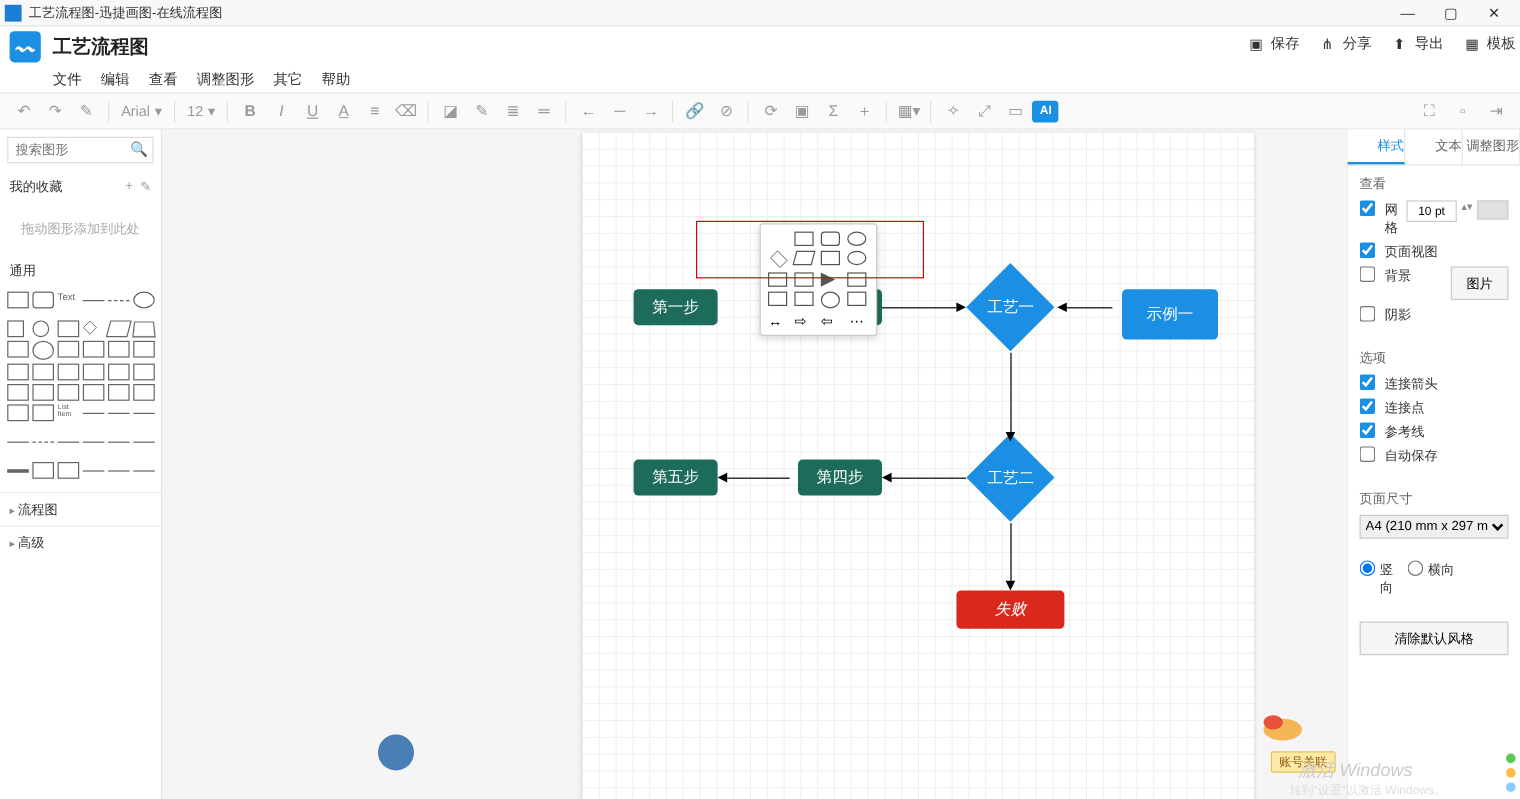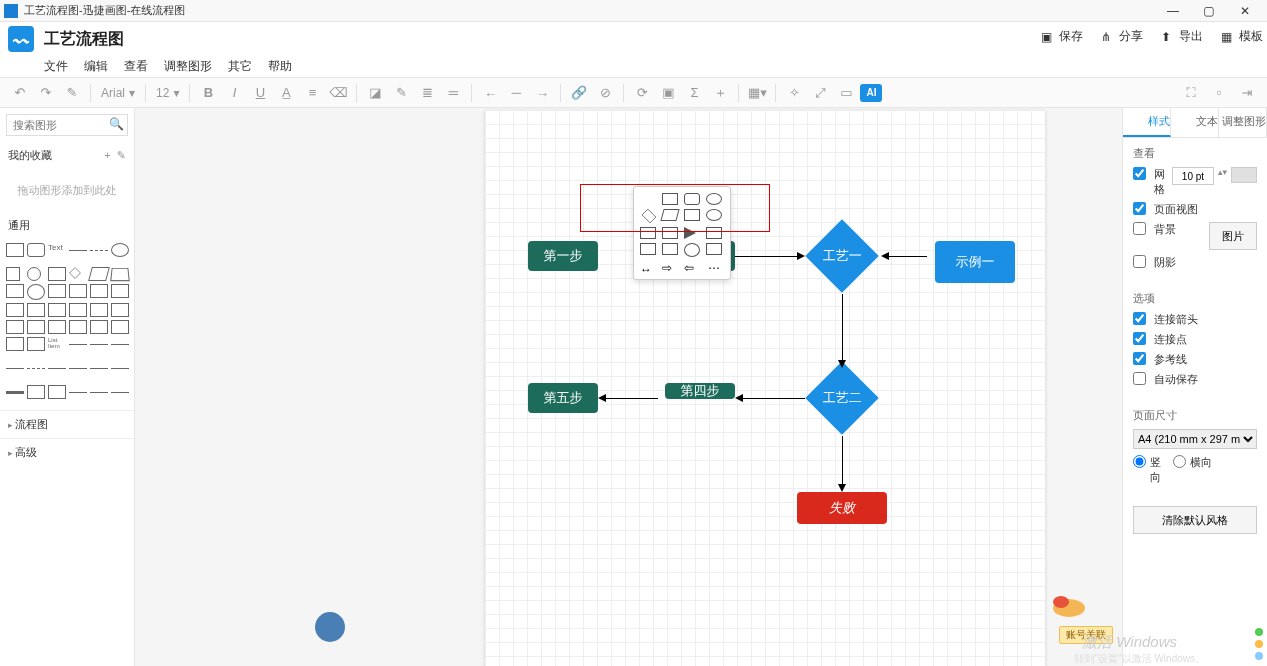--- a/index.html
+++ b/index.html
@@ -285,21 +285,21 @@
       <div class="node blue" style="left:681px;top:122px;width:52px;height:52px">
           <span>工艺一</span>
         </div>
       <div class="node green" style="left:800px;top:133px;width:80px;height:42px;background:#1a8fe3;border-radius:4px">
           <span>示例一</span>
         </div>
 
       <div class="node green" style="left:393px;top:275px;width:70px;height:30px">
           <span>第五步</span>
         </div>
-      <div class="node green" style="left:530px;top:275px;width:70px;height:16px">
+      <div class="node green" style="left:530px;top:275px;width:70px;height:30px">
           <span>第四步</span>
         </div>
       <div class="node blue" style="left:681px;top:264px;width:52px;height:52px">
           <span>工艺二</span>
         </div>
 
       <div class="node red" style="left:662px;top:384px;width:90px;height:32px">
           <span>失败</span>
         </div>
 
@@ -394,21 +394,21 @@
           <label>参考线</label>
         </div>
       <div class="rrow">
           <input type="checkbox" style="">
           <label>自动保存</label>
         </div>
     </div>
     <div class="rsection">
       <div class="rsection-title">页面尺寸</div>
       <select class="rselect"><option>A4 (210 mm x 297 mm)</option></select>
-      <div class="rrow" style="margin-top:6px">
+      <div class="rrow" style="margin-top:18px">
         <input type="radio" checked="" style="">
           <label style="flex:0">竖向</label>
         <input type="radio" style="margin-left: 8px;">
           <label>横向</label>
       </div>
     </div>
     <div class="rsection">
       <button class="rbtn">清除默认风格</button>
     </div>
   </div>

